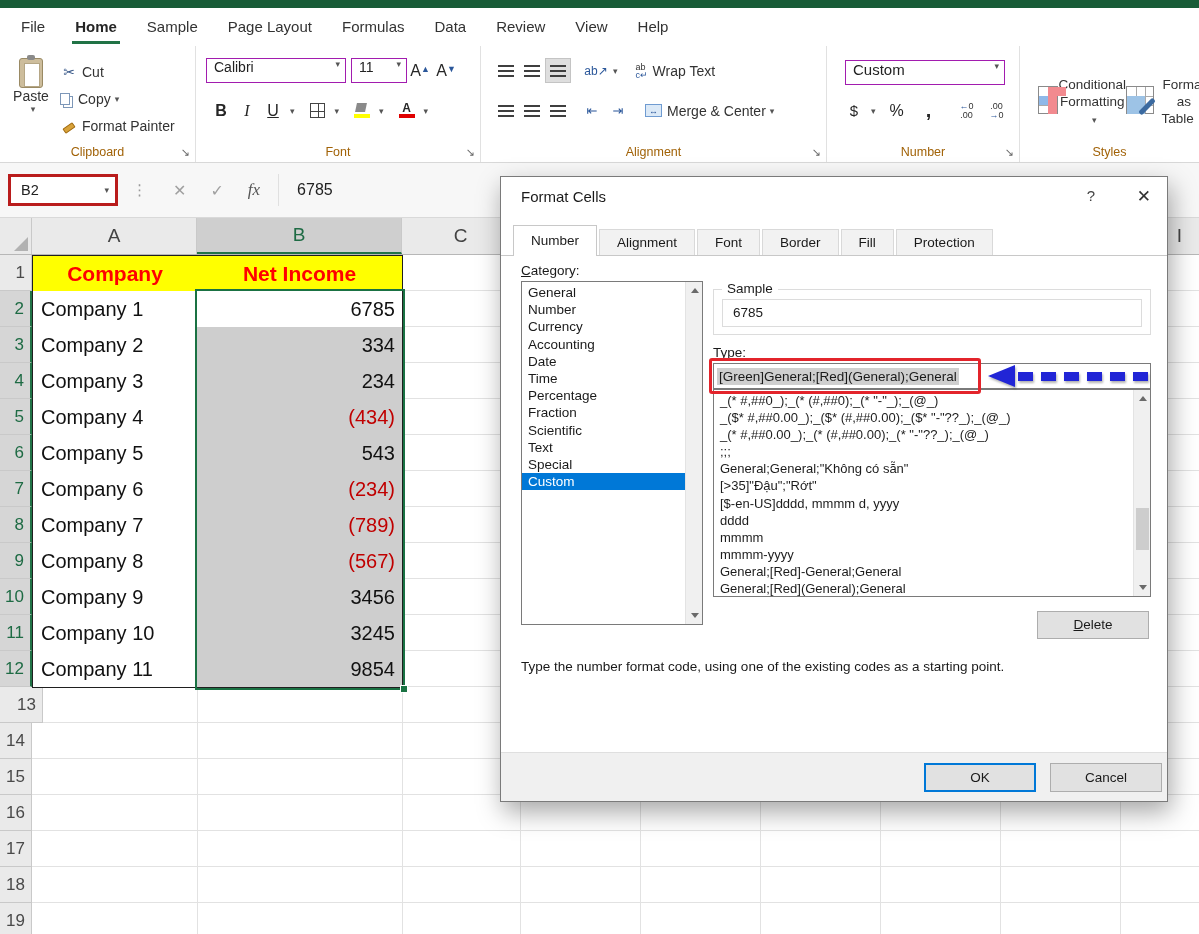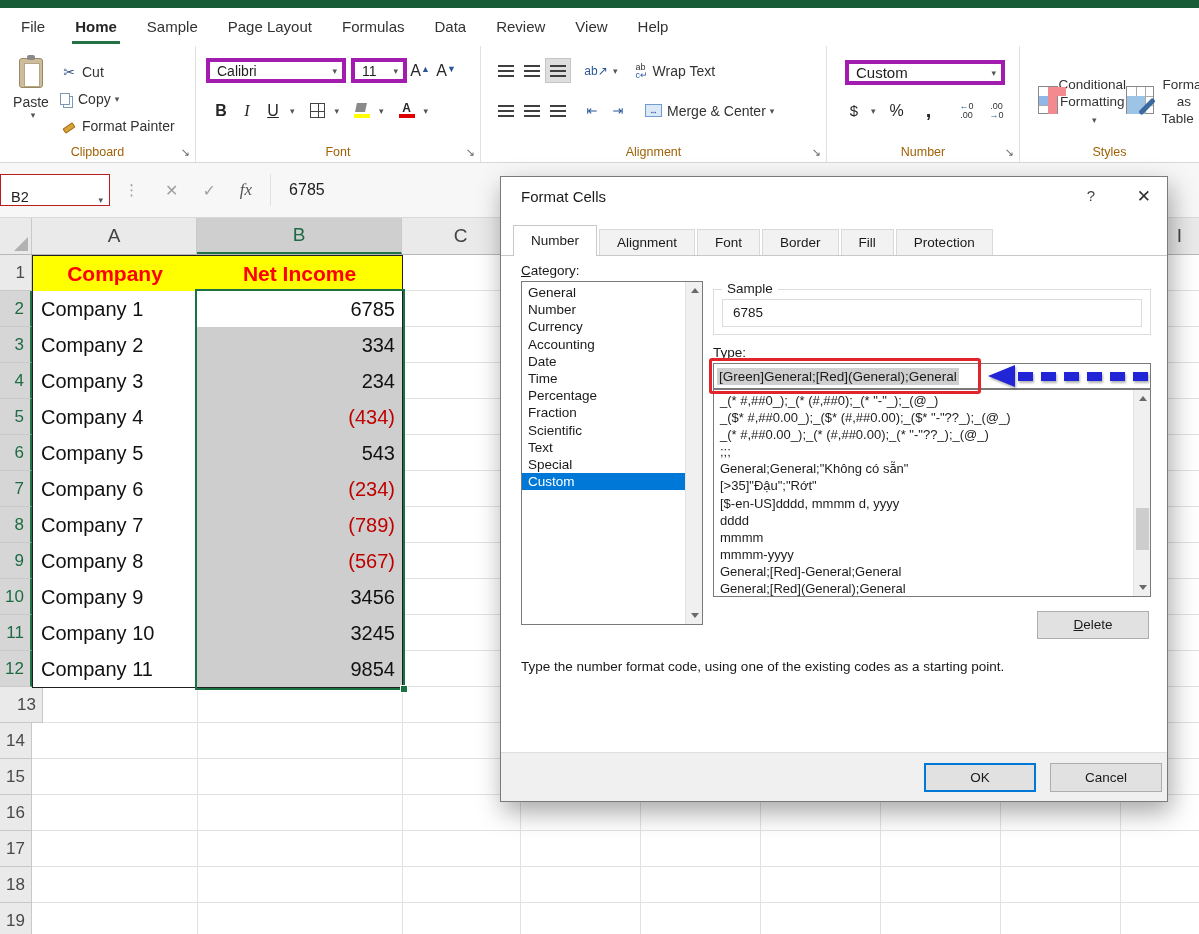--- a/index.html
+++ b/index.html
@@ -26,34 +26,34 @@
   .launcher { position:absolute; bottom:3px; right:5px; font-size:11px; color:#666; cursor:pointer; }
   .rowline { display:flex; align-items:center; }
 
   
   .g-clip { width:196px; }
   .paste-btn { position:absolute; left:8px; top:10px; width:46px; height:92px; display:flex; flex-direction:column;
     align-items:center; cursor:pointer; }
   .clip-ic { width:24px; height:30px; background:#cdbd9c; border:1px solid #9a8a64; border-radius:3px; position:relative; margin-top:2px;}
   .clip-ic::before { content:""; position:absolute; left:4px; top:4px; width:14px; height:22px; background:#fff; border:1px solid #b5a685; }
   .clip-ic::after { content:""; position:absolute; left:7px; top:-4px; width:8px; height:5px; background:#8a8a8a; border-radius:2px; }
-  .paste-txt { font-size:14px; color:#333; margin-top:6px; }
+  .paste-txt { font-size:14px; color:#333; margin-top:0; }
   .clip-stack { position:absolute; left:60px; top:12px; }
   .clip-item { display:flex; align-items:center; height:27px; font-size:14px; color:#333; cursor:pointer; white-space:nowrap; }
   .clip-item .mini { width:18px; text-align:center; margin-right:4px; }
   .sciss { color:#3a5a8a; font-size:14px; }
   .copy-ic { display:inline-block; width:10px; height:12px; border:1px solid #7d97b8; background:#fff;
     box-shadow:3px 3px 0 -1px #fff, 3px 3px 0 0 #7d97b8; margin-right:8px; }
   .paint-ic { display:inline-block; width:12px; height:6px; background:#d8a23a; border:1px solid #a06a10;
     transform:rotate(-35deg); border-radius:1px; }
   .dd { font-size:9px; color:#555; margin-left:4px; }
 
   
   .g-font { width:285px; }
-  .combo { height:25px; border:4px solid #a21caf; background:#fff; display:flex; align-items:center;
+  .combo { height:25px; border:1px solid #a21caf; background:#fff; display:flex; 
     font-size:14px; color:#222; padding-left:7px; cursor:pointer; }
   .combo .dd { margin-left:auto; margin-right:5px; }
   .fbtn { min-width:26px; height:25px; display:flex; align-items:center; justify-content:center;
     font-size:16px; color:#262626; cursor:pointer; }
   .grow-ic { font-size:16px; color:#262626; position:relative; }
   .grow-ic sup { font-size:9px; color:#2b579a; position:relative; top:-2px; }
   .ff-b { font-weight:bold; }
   .ff-i { font-style:italic; font-family:"Liberation Serif",serif; }
   .ff-u { text-decoration:underline; }
   .brd-ic { width:15px; height:15px; border:1px solid #444; position:relative; }
@@ -92,22 +92,22 @@
     background-size:1px 100%,1px 100%,100% 1px,100% 1px;
     background-position:9px 0,18px 0,0 9px,0 18px; }
   .cf-ic i { position:absolute; width:9px; height:9px; }
   .fat-ic i { position:absolute; width:18px; height:18px; left:0; top:9px; background:#9dc3e6; }
   .fat-ic::after { content:""; position:absolute; width:20px; height:5px; background:#3b6aa0; right:-4px; bottom:4px;
     transform:rotate(-45deg); border-radius:2px; }
 
   
   .fbar { position:absolute; left:0; top:163px; width:100%; height:55px; background:#f7f7f7;
     border-bottom:1px solid #d9d9d9; display:flex; align-items:center; }
-  .namebox { width:110px; height:32px; background:#fff; border:1px solid #b91c1c; margin-left:0;
-    display:flex; align-items:flex-end; font-size:14.5px; color:#222; padding-left:10px; cursor:pointer; }
+  .namebox { width:110px; height:32px; background:#fff; border:3px solid #b91c1c; margin-left:8px;
+    display:flex; align-items:center; font-size:14.5px; color:#222; padding-left:10px; cursor:pointer; }
   .namebox .dd { margin-left:auto; margin-right:6px; }
   .fb-dots { color:#9a9a9a; font-size:15px; margin:0 14px; }
   .fb-x, .fb-ok { color:#a0a0a0; font-size:16px; margin:0 12px; cursor:pointer; }
   .fb-fx { font-family:"Liberation Serif",serif; font-style:italic; font-size:17px; color:#555; margin:0 12px; cursor:pointer; }
   .fb-div { width:1px; height:32px; background:#e0e0e0; margin:0 6px; }
   .fb-val { font-size:16px; color:#222; padding-left:12px; flex:1; }
 
   
   .sheet { position:absolute; left:0; top:218px; width:100%; height:716px; background:#fff; }
   .grid-bg { position:absolute; left:32px; top:37px; right:0; bottom:0;

